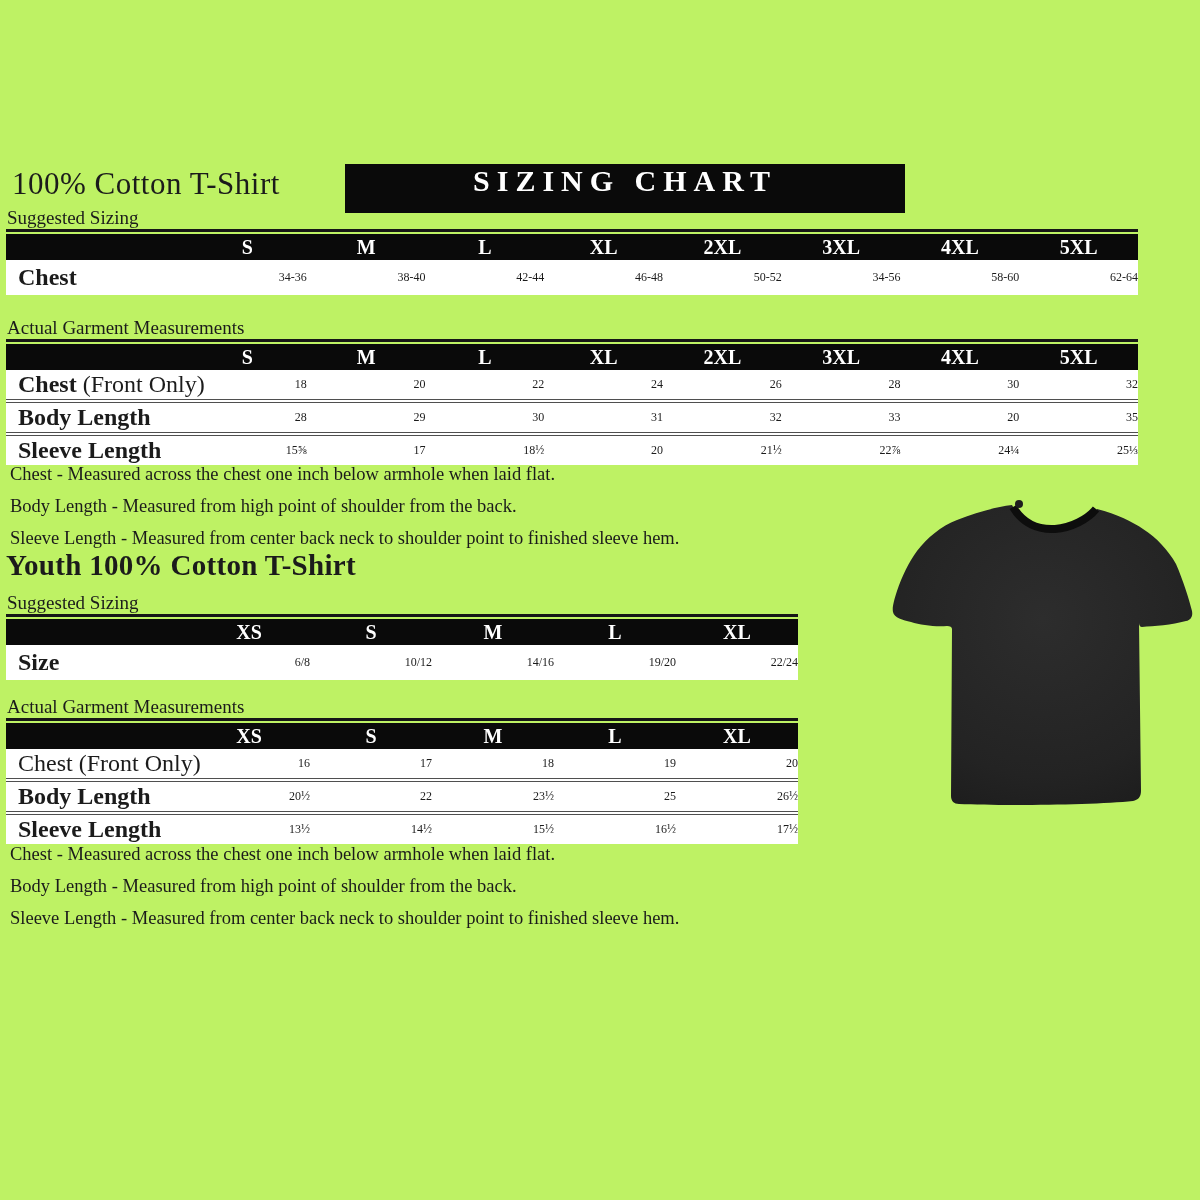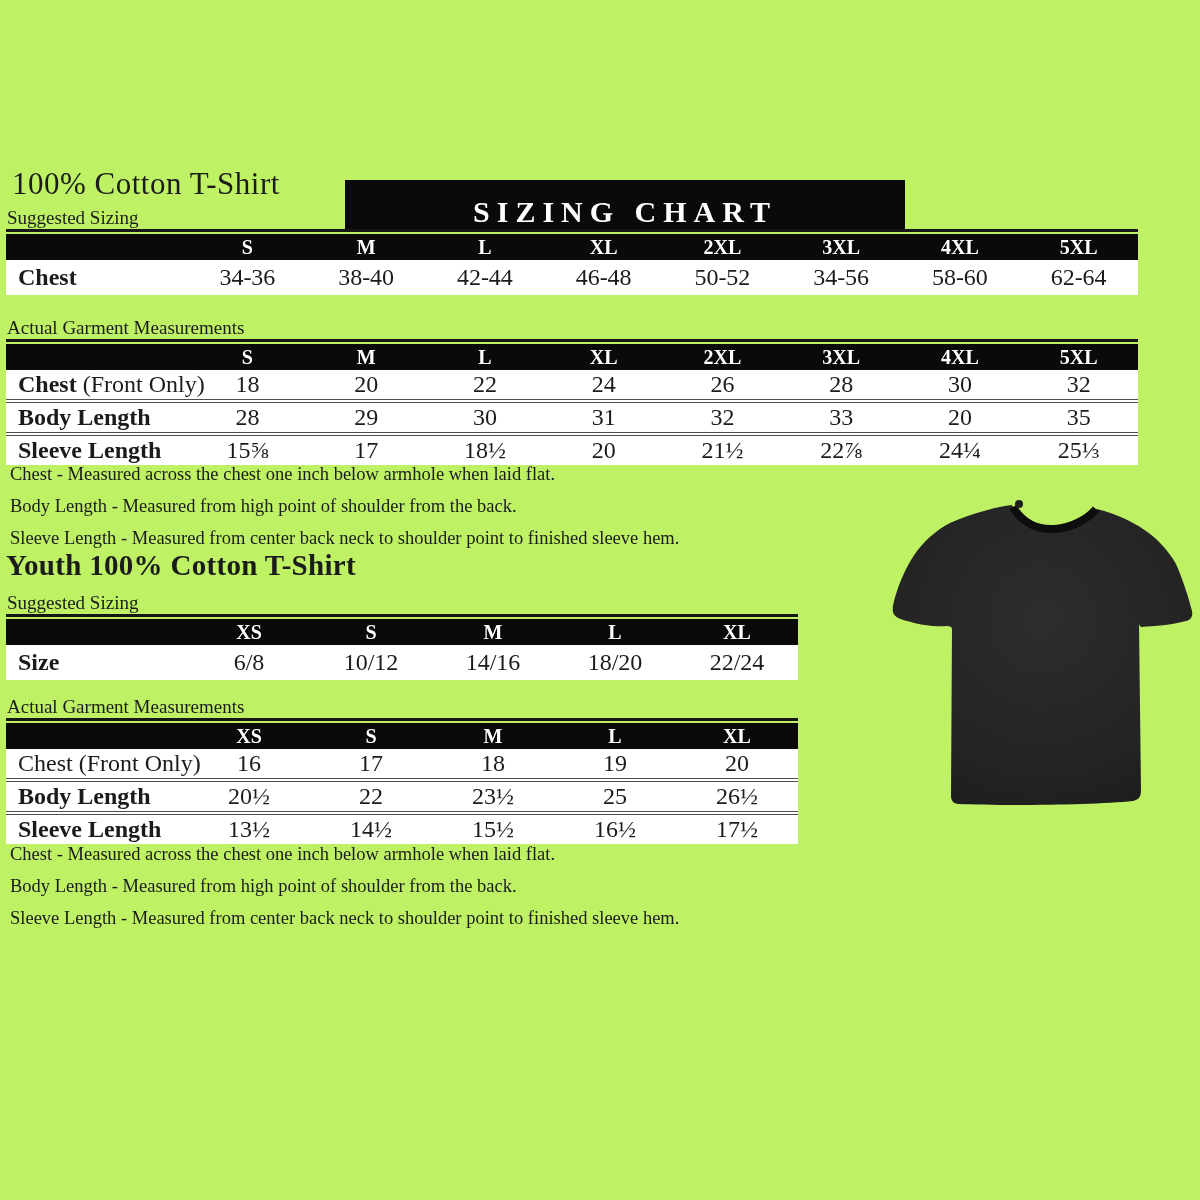--- a/index.html
+++ b/index.html
@@ -3,33 +3,33 @@
 <meta charset="utf-8">
 <style>
   html,body{margin:0;padding:0;background:#fff;}
   .page{
     position:relative;width:1200px;height:1200px;background:#bef264;overflow:hidden;
     font-family:Liberation Serif, serif;color:var(--text,#1b1b1b);
   }
   .abs{position:absolute;}
   .title{left:12px;top:166px;font-size:31px;font-weight:400;letter-spacing:.5px;}
   .banner{left:345px;top:164px;width:560px;height:49px;background:var(--bar,#0a0a0a);
-    display:flex;align-items:flex-end;justify-content:center;margin-top:16px;}
+    display:flex;align-items:flex-start;justify-content:center;}
   .banner span{color:#fff;font-weight:700;font-size:30px;letter-spacing:7px;}
   .slabel{left:7px;font-size:19px;font-weight:400;}
   .rule{left:6px;height:3px;background:#161616;}
   .table{left:6px;}
   .grid{display:grid;grid-template-columns:182px repeat(var(--n),1fr);align-items:center;}
   .thead{background:var(--bar,#0a0a0a);height:26px;}
   .thead .hcell{color:#fff;font-weight:700;font-size:20px;text-align:center;}
   .trow{background:#fff;}
   .trow.tall{height:35px;}
   .trow.short{height:29px;}
   .trow.sep{border-top:4px double #4f4f4f;}
-  .cell{font-size:24px;text-align:center;}
+  .cell{font-size:12px;text-align:right;}
   .rlabel{font-size:24px;text-align:left;padding-left:12px;white-space:nowrap;}
   .rlabel .b{font-weight:700;}
   .rlabel .r{font-weight:400;}
   .youth-title{left:6px;top:549px;font-size:29px;font-weight:700;letter-spacing:.3px;}
   .notes{left:10px;font-size:18.5px;line-height:32px;font-weight:400;}
   .notes div{white-space:nowrap;}
   .shirt{left:891px;top:494px;width:306px;height:316px;}
 </style>
 </head>
 <body>
@@ -135,21 +135,21 @@
         <div class="hcell">S</div>
         <div class="hcell">M</div>
         <div class="hcell">L</div>
         <div class="hcell">XL</div>
       </div>
       <div class="grid trow tall">
         <div class="rlabel"><span class="b">Size</span></div>
         <div class="cell">6/8</div>
         <div class="cell">10/12</div>
         <div class="cell">14/16</div>
-        <div class="cell">18/20</div>
+        <div class="cell">19/20</div>
         <div class="cell">22/24</div>
       </div>
     </div>
 
   <div class="abs slabel" style="top:696px">Actual Garment Measurements</div>
   <div class="abs rule" style="top:718px;width:792px"></div>
   <div class="abs table" style="top: 723px; width: 792px; --n: 5;">
       <div class="grid thead">
         <div></div>
         <div class="hcell">XS</div>

